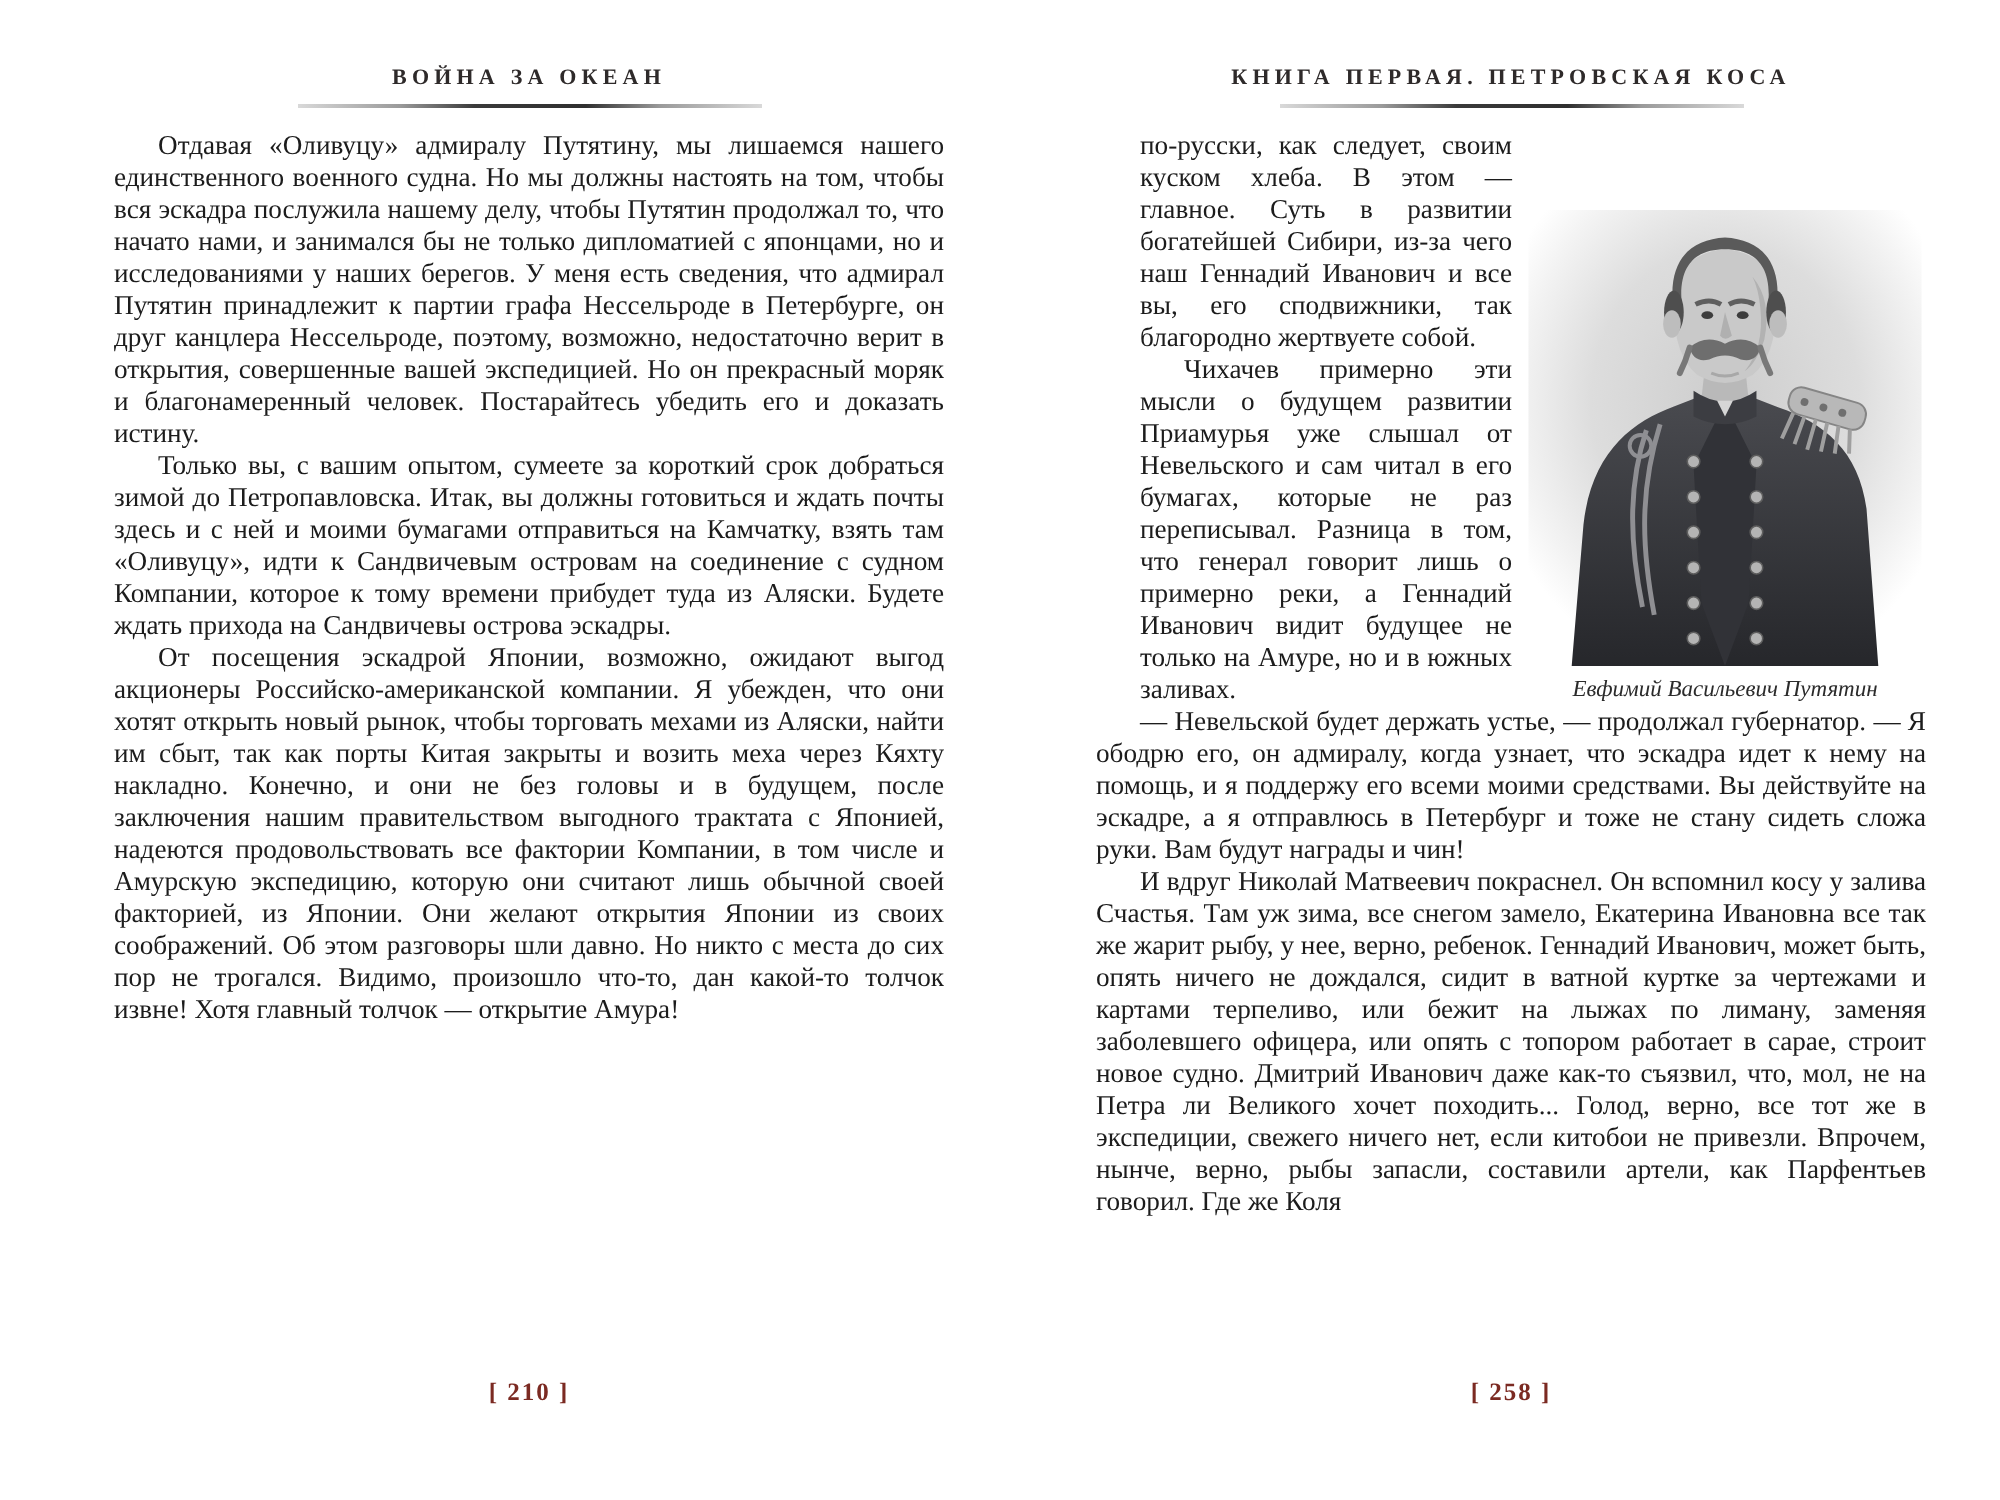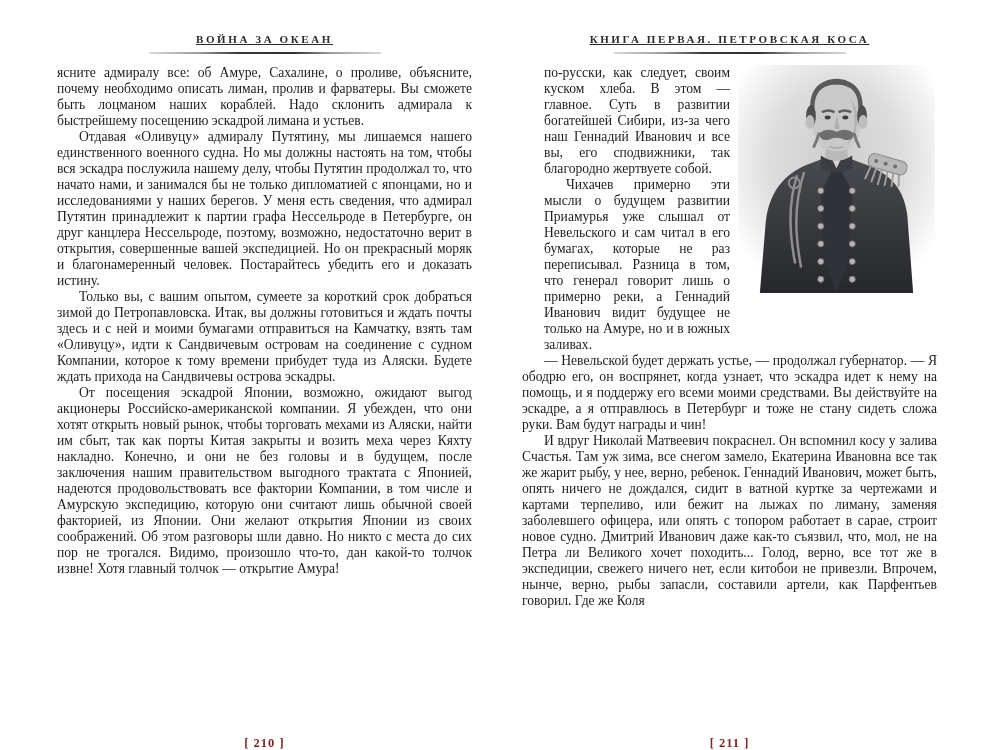--- a/index.html
+++ b/index.html
@@ -2,55 +2,54 @@
 <html lang="ru"><head>
 <meta charset="utf-8">
 <style>
   html,body{margin:0;padding:0;}
   body{
     width:1000px;height:750px;background:#ffffff;overflow:hidden;position:relative;
     font-family:"Liberation Serif","DejaVu Serif",serif;color:#1c1c1c;
   }
   .page{position:absolute;top:33px;width:415px;}
   #left-page{left:57px;}
-  #right-page{left:522px;}
+  #right-page{left:548px;}
   .page-header{
     text-align:center;font-size:11px;font-weight:bold;letter-spacing:2.6px;
-    color:#2e2a2a;white-space:nowrap;text-decoration:underline;
+    color:#2e2a2a;white-space:nowrap;
   }
   .rule{
     width:232px;height:2px;margin:7px auto 0;
     background:linear-gradient(90deg,#d9d9d9 0%,#9a9a9a 22%,#3a3a3a 38%,#2f2f2f 62%,#9a9a9a 78%,#d9d9d9 100%);
   }
   .text-block{margin-top:11px;font-size:13.6px;line-height:16px;text-align:justify;
     -webkit-hyphens:auto;hyphens:auto;}
   .text-block p{margin:0;}
   .text-block p.indent{text-indent:22px;}
   .page-num{
     position:absolute;top:656px;left:0;right:0;text-align:center;
-    font-size:12.5px;font-weight:bold;color:#7b2a22;letter-spacing:1px;margin-top:47px;
+    font-size:12.5px;font-weight:bold;color:#7b2a22;letter-spacing:1px;
   }
   
-  .wrap-row{display:flex;align-items:flex-start;}
+  .wrap-row{display:flex;align-items:flex-end;}
   .col-text{width:186px;margin-left:22px;}
   .portrait-box{width:201px;margin-left:6px;}
   .portrait-box svg{display:block;width:201px;height:228px;}
   .portrait-caption{
     text-align:center;font-style:italic;font-size:11.5px;color:#2b2b2b;
     margin-top:4px;white-space:nowrap;
   }
 </style>
 </head>
 <body>
 
 <div class="page" id="left-page">
   <div class="page-header">ВОЙНА ЗА ОКЕАН</div>
   <div class="rule"></div>
   <div class="text-block">
-      <p class="">ясните адмиралу все: об Амуре, Сахалине, о проливе, объясните, почему необходимо описать лиман, пролив и фарватеры. Вы сможете быть лоцманом наших кораблей. Надо склонить адмирала к быстрейшему посещению эскадрой лимана и устьев.</p>
       <p class="indent">Отдавая «Оливуцу» адмиралу Путятину, мы лишаемся нашего единственного военного судна. Но мы должны настоять на том, чтобы вся эскадра послужила нашему делу, чтобы Путятин продолжал то, что начато нами, и занимался бы не только дипломатией с японцами, но и исследованиями у наших берегов. У меня есть сведения, что адмирал Путятин принадлежит к партии графа Нессельроде в Петербурге, он друг канцлера Нессельроде, поэтому, возможно, недостаточно верит в открытия, совершенные вашей экспедицией. Но он прекрасный моряк и благонамеренный человек. Постарайтесь убедить его и доказать истину.</p>
       <p class="indent">Только вы, с вашим опытом, сумеете за короткий срок добраться зимой до Петропавловска. Итак, вы должны готовиться и ждать почты здесь и с ней и моими бумагами отправиться на Камчатку, взять там «Оливуцу», идти к Сандвичевым островам на соединение с судном Компании, которое к тому времени прибудет туда из Аляски. Будете ждать прихода на Сандвичевы острова эскадры.</p>
       <p class="indent">От посещения эскадрой Японии, возможно, ожидают выгод акционеры Российско-американской компании. Я убежден, что они хотят открыть новый рынок, чтобы торговать мехами из Аляски, найти им сбыт, так как порты Китая закрыты и возить меха через Кяхту накладно. Конечно, и они не без головы и в будущем, после заключения нашим правительством выгодного трактата с Японией, надеются продовольствовать все фактории Компании, в том числе и Амурскую экспедицию, которую они считают лишь обычной своей факторией, из Японии. Они желают открытия Японии из своих соображений. Об этом разговоры шли давно. Но никто с места до сих пор не трогался. Видимо, произошло что-то, дан какой-то толчок извне! Хотя главный толчок — открытие Амура!</p>
     </div>
   <div class="page-num">[ 210 ]</div>
 </div>
 
 <div class="page" id="right-page">
   <div class="page-header">КНИГА ПЕРВАЯ. ПЕТРОВСКАЯ КОСА</div>
   <div class="rule"></div>
@@ -124,21 +123,22 @@
               <circle cx="84" cy="200" r="3.2"></circle>
               <circle cx="84" cy="218" r="3.2"></circle>
             <circle cx="116" cy="128" r="3.2"></circle>
               <circle cx="116" cy="146" r="3.2"></circle>
               <circle cx="116" cy="164" r="3.2"></circle>
               <circle cx="116" cy="182" r="3.2"></circle>
               <circle cx="116" cy="200" r="3.2"></circle>
               <circle cx="116" cy="218" r="3.2"></circle>
           </g>
         </svg>
+        <div class="portrait-caption">Евфимий Васильевич Путятин</div>
       </div>
     </div>
     <div>
-        <p class="indent">— Невельской будет держать устье, — продолжал губернатор. — Я ободрю его, он воспрянет, когда узнает, что эскадра идет к нему на помощь, и я поддержу его всеми моими средствами. Вы действуйте на эскадре, а я отправлюсь в Петербург и тоже не стану сидеть сложа руки. Вам будут награды и чин!</p>
+        <p class="indent">— Невельской будет держать устье, — продолжал губернатор. — Я ободрю его, он адмиралу, когда узнает, что эскадра идет к нему на помощь, и я поддержу его всеми моими средствами. Вы действуйте на эскадре, а я отправлюсь в Петербург и тоже не стану сидеть сложа руки. Вам будут награды и чин!</p>
         <p class="indent">И вдруг Николай Матвеевич покраснел. Он вспомнил косу у залива Счастья. Там уж зима, все снегом замело, Екатерина Ивановна все так же жарит рыбу, у нее, верно, ребенок. Геннадий Иванович, может быть, опять ничего не дождался, сидит в ватной куртке за чертежами и картами терпеливо, или бежит на лыжах по лиману, заменяя заболевшего офицера, или опять с топором работает в сарае, строит новое судно. Дмитрий Иванович даже как-то съязвил, что, мол, не на Петра ли Великого хочет походить... Голод, верно, все тот же в экспедиции, свежего ничего нет, если китобои не привезли. Впрочем, нынче, верно, рыбы запасли, составили артели, как Парфентьев говорил. Где же Коля</p>
       </div>
   </div>
-  <div class="page-num">[ 211 ]</div>
+  <div class="page-num">[ 258 ]</div>
 </div>
 
 </body></html>

